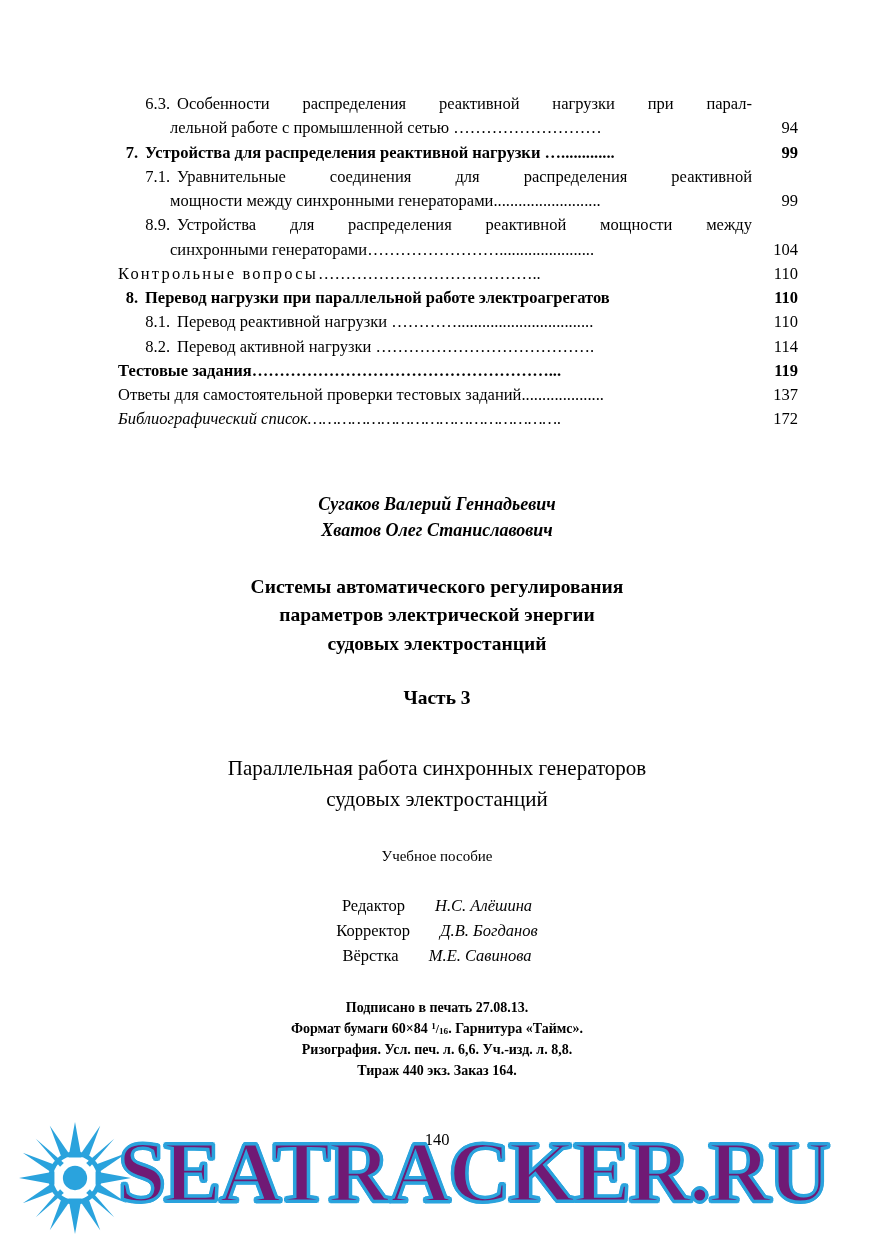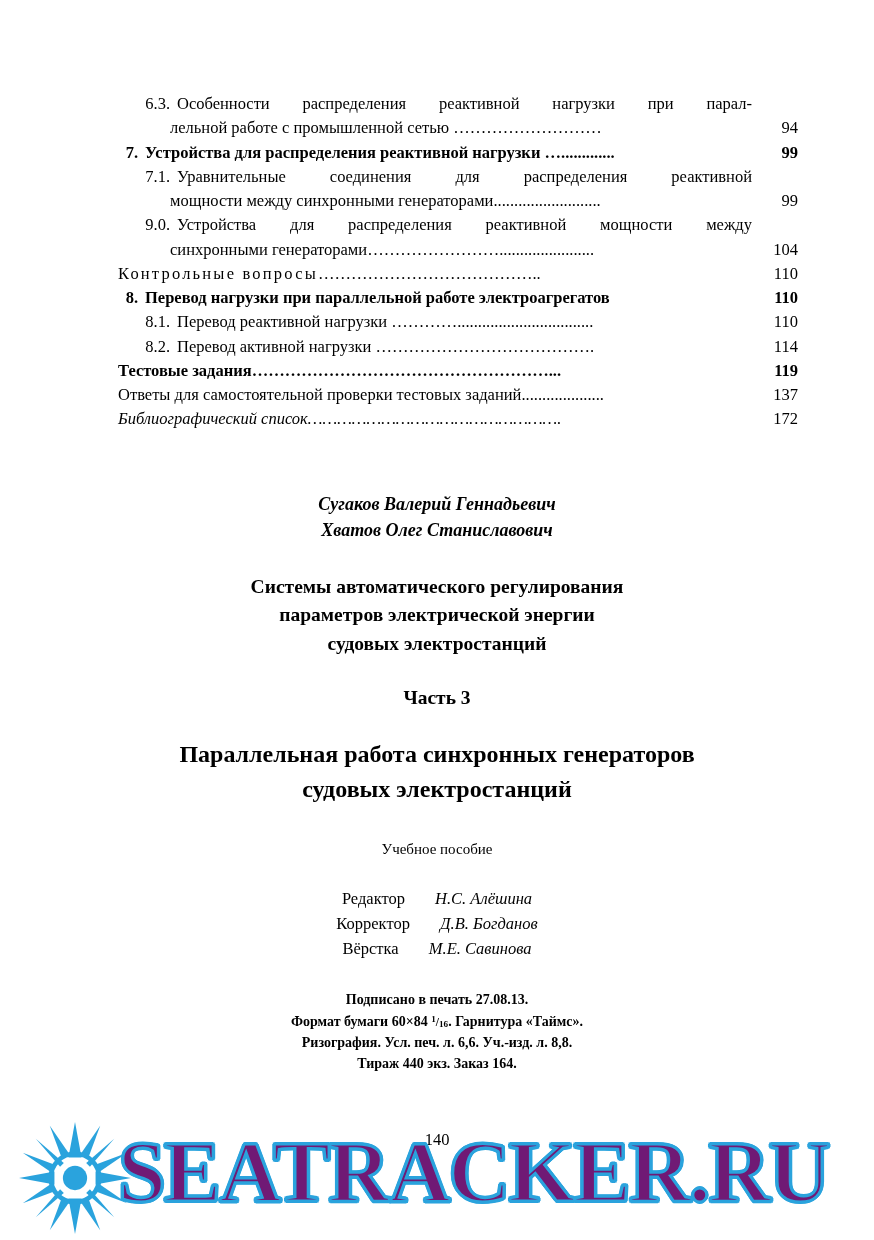--- a/index.html
+++ b/index.html
@@ -83,23 +83,23 @@
     font-weight: bold;
     font-size: 19.5px;
     line-height: 1.45;
   }
   .part {
     margin-top: 27px;
     font-weight: bold;
     font-size: 19.5px;
   }
   .subtitle {
-    margin-top: 26px;
-    font-weight: bold;
-    font-size: 24px;
+    margin-top: 42px;
+    font-weight: normal;
+    font-size: 21px;
     line-height: 1.45;
   }
   .posobie {
     margin-top: 32px;
     font-size: 15px;
   }
   .staff {
     margin-top: 28px;
     font-size: 16.5px;
     line-height: 1.5;
@@ -187,21 +187,21 @@
         <span class="toc-num lvl2">7.1.</span>
         <span class="toc-text">Уравнительные соединения для распределения реактивной</span>
         <span class="toc-page"></span>
       </div>
       <div class="toc-entry">
         <span class="toc-num none" style="width: 52px; padding-right: 0px;"></span>
         <span class="toc-text noj">мощности между синхронными генераторами..........................</span>
         <span class="toc-page">99</span>
       </div>
       <div class="toc-entry">
-        <span class="toc-num lvl2">9.0.</span>
+        <span class="toc-num lvl2">8.9.</span>
         <span class="toc-text">Устройства для распределения реактивной мощности между</span>
         <span class="toc-page"></span>
       </div>
       <div class="toc-entry">
         <span class="toc-num none" style="width: 52px; padding-right: 0px;"></span>
         <span class="toc-text noj">синхронными генераторами…………………….......................</span>
         <span class="toc-page">104</span>
       </div>
       <div class="toc-entry">
         <span class="toc-num none"></span>

